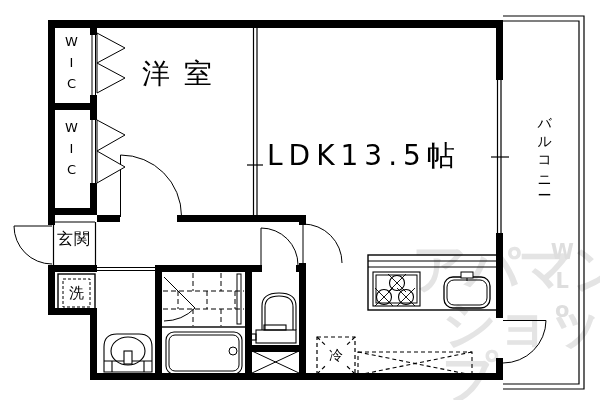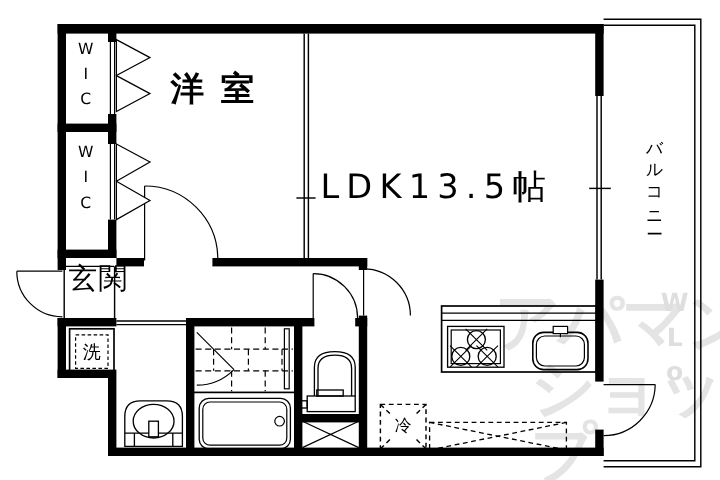--- a/index.html
+++ b/index.html
@@ -191,21 +191,21 @@
       </g>
     </g>
 
     <rect x="326" y="345" width="20" height="20" fill="#fff" stroke="none"></rect>
   </svg>
   </div>
 
   <div id="labels" class="layer">
     <div class="lbl vtext" style="left:63px;top:34px;font-size:13px;letter-spacing:6px;">WIC</div>
     <div class="lbl vtext" style="left:63px;top:120px;font-size:13px;letter-spacing:6px;">WIC</div>
-    <div class="lbl" style="left:142px;top:58px;font-size:28px;letter-spacing:14px;font-weight:bold;">洋室</div>
+    <div class="lbl" style="left:142px;top:58px;font-size:28px;letter-spacing:14px;">洋室</div>
     <div class="lbl" style="left:267px;top:140px;font-size:28px;letter-spacing:6px;text-align:center;">LDK13.5帖</div>
-    <div class="lbl" style="left:57px;top:219px;font-size:24px;letter-spacing:1px;">玄関</div>
+    <div class="lbl" style="left:57px;top:230px;font-size:16px;letter-spacing:1px;">玄関</div>
     <div class="lbl" style="left:69px;top:285px;font-size:15px;">洗</div>
     <div class="lbl" style="left:329px;top:347px;font-size:14px;">冷</div>
     <div class="lbl vtext" style="left:537px;top:107px;font-size:14px;letter-spacing:4px;">バルコニー</div>
   </div>
 
 </div>
 
 </body></html>

